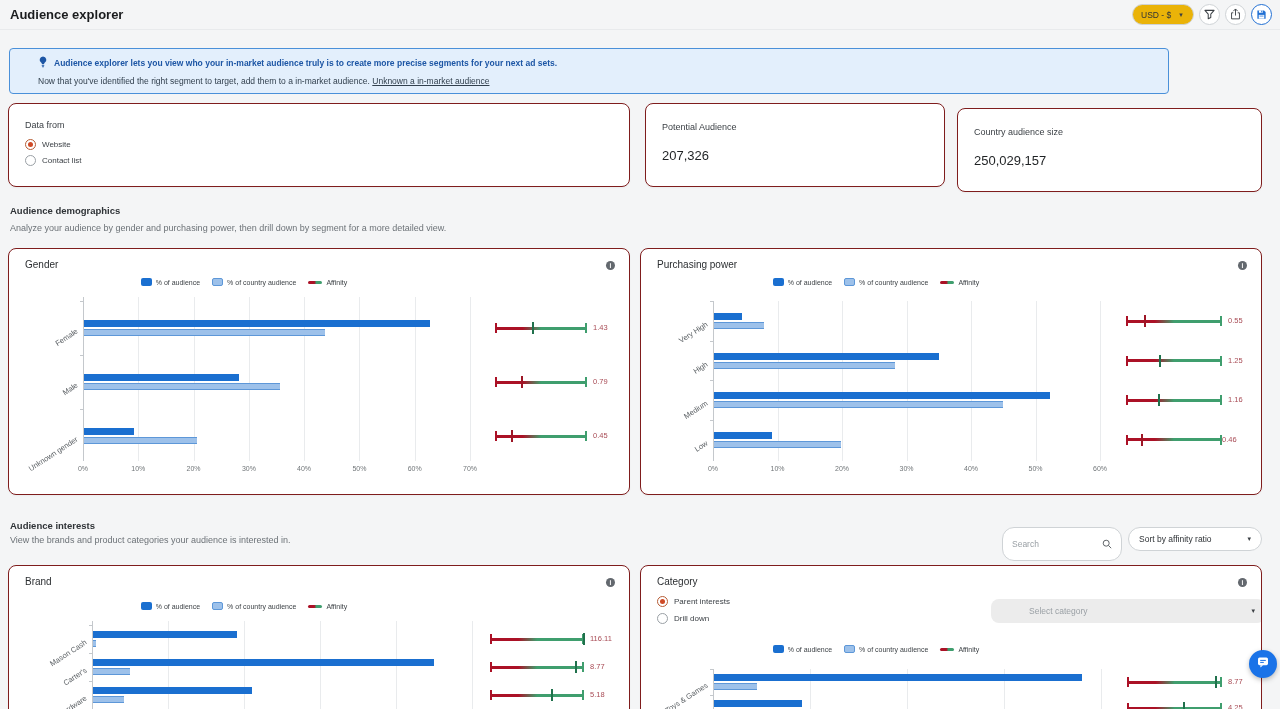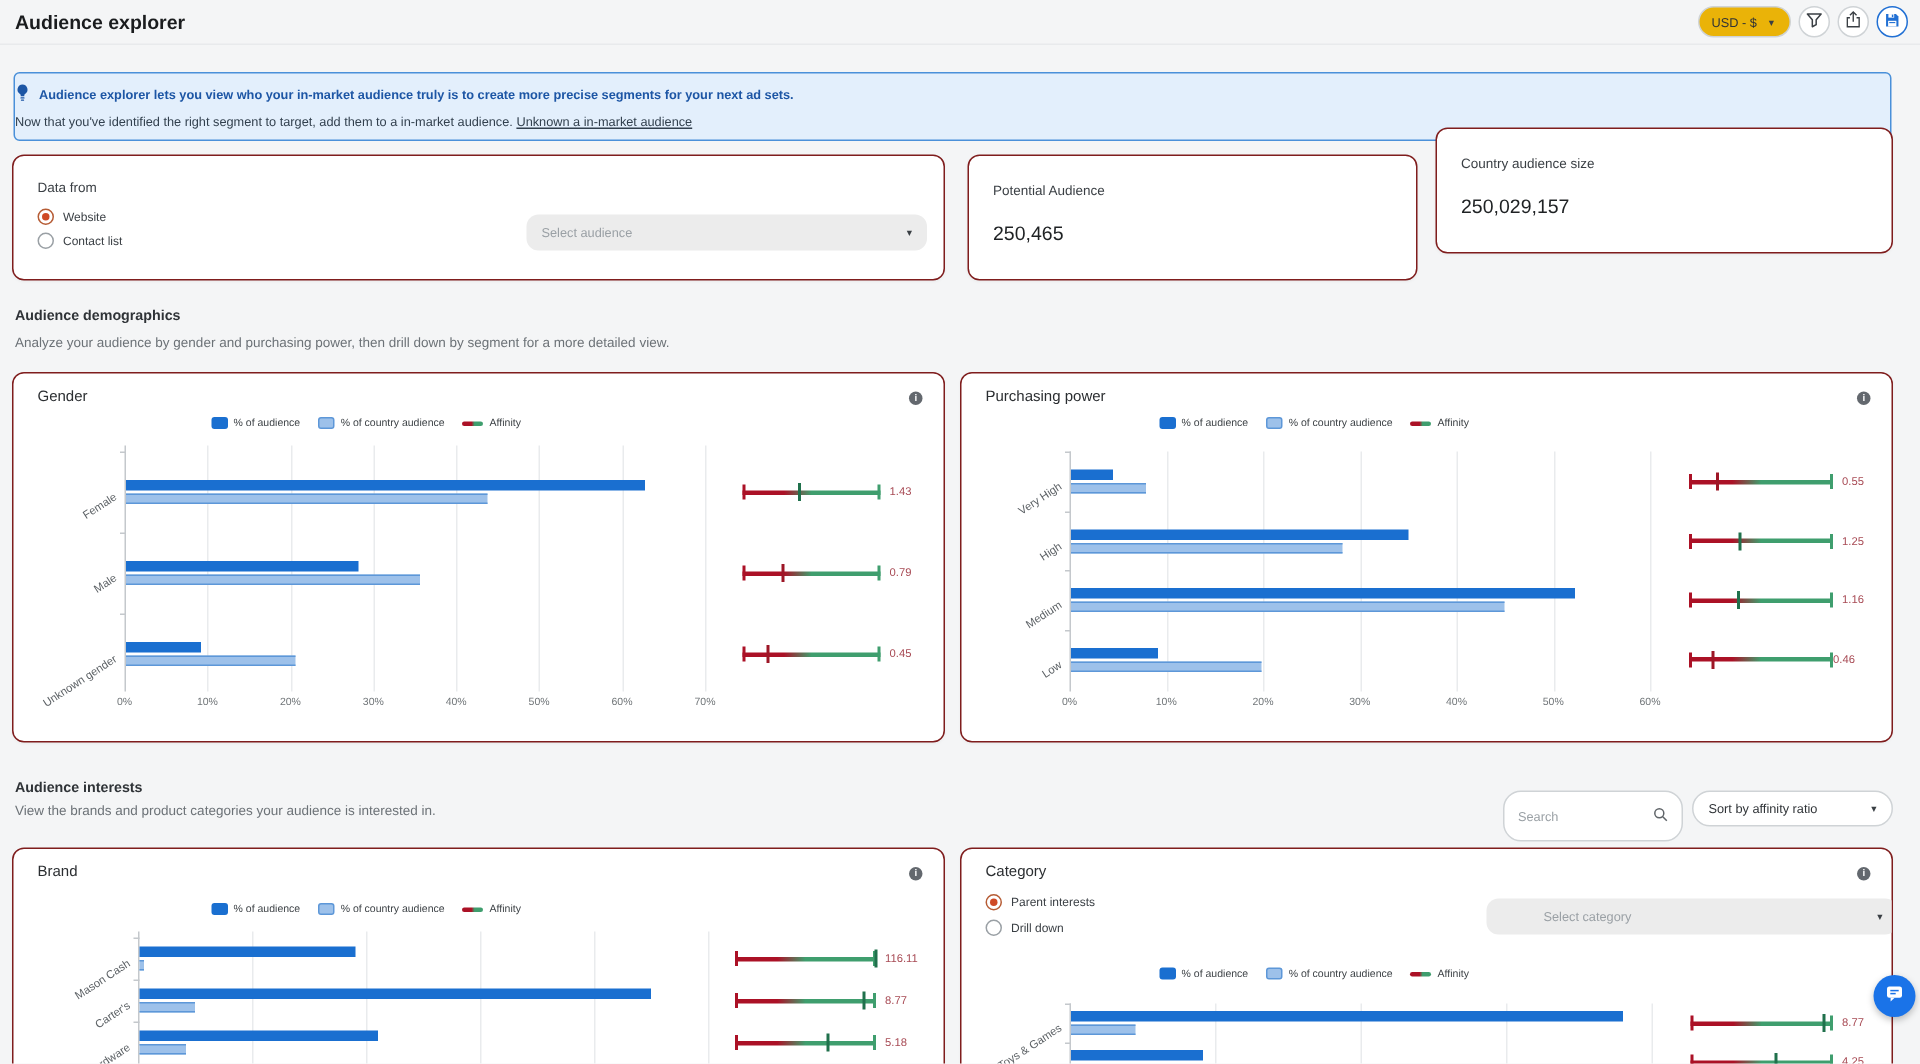--- a/index.html
+++ b/index.html
@@ -12,22 +12,22 @@
   .page-title { position:absolute; left:10px; top:7px; font-size:13px; font-weight:bold; color:#1a1c1e; }
   .top-controls { position:absolute; right:8px; top:4px; display:flex; align-items:center; gap:5px; }
   .currency-pill { height:21px; min-width:62px; border:1px solid #cfd3d6; border-radius:11px; background:#eab308;
     display:flex; align-items:center; gap:8px; padding:0 8px; font-size:8.5px; color:#2f3337; cursor:pointer; }
   .chev { font-size:7px; color:#3a3f44; }
   .circle-btn { width:21px; height:21px; border-radius:50%; border:1px solid #cfd3d6; background:#fff;
     display:flex; align-items:center; justify-content:center; cursor:pointer; }
   .circle-btn.save { border-color:#2170d4; }
 
   
-  .banner { position:absolute; left:9px; top:48px; width:1252px; height:46px; background:#e3effc;
-    border:1px solid #4a90d9; border-radius:4px; padding:7px 0; }
+  .banner { position:absolute; left:9px; top:48px; width:1160px; height:46px; background:#e3effc;
+    border:1px solid #4a90d9; border-radius:4px; padding:7px 28px; }
   .banner-line1 { display:flex; align-items:center; gap:6px; font-size:8.5px; font-weight:bold; color:#1d56a5; }
   .banner-line2 { margin-top:6px; font-size:8.5px; color:#32404e; }
   .banner-link { color:#32404e; text-decoration:underline; cursor:pointer; }
 
   
   .card { position:absolute; background:#fff; border:1px solid #7f1d1d; border-radius:8px;
     box-shadow:0 1px 2px rgba(0,0,0,.04); }
   .card-label { font-size:9px; color:#3a3f44; }
   .big-number { font-size:13px; color:#1f2224; }
 
@@ -139,32 +139,28 @@
   <div class="card" style="left:8px;top:103px;width:622px;height:84px;">
     <div class="card-label" style="position:absolute;left:16px;top:16px;">Data from</div>
     <div class="radio-row" style="left:16px;top:35px;">
       <span class="radio checked"></span>
       <span class="radio-label">Website</span>
     </div>
     <div class="radio-row" style="left:16px;top:51px;">
       <span class="radio"></span>
       <span class="radio-label">Contact list</span>
     </div>
-    <div class="select-box" style="left:342px;top:39px;width:267px;height:24px;">
-      <span>Select audience</span>
-      <span class="chev">▾</span>
-    </div>
   </div>
 
   <div class="card" style="left:645px;top:103px;width:300px;height:84px;">
     <div class="card-label" style="position:absolute;left:16px;top:18px;">Potential Audience</div>
-    <div class="big-number" style="position:absolute;left:16px;top:44px;">250,465</div>
-  </div>
-
-  <div class="card" style="left:957px;top:85px;width:305px;height:84px;text-decoration:underline;">
+    <div class="big-number" style="position:absolute;left:16px;top:44px;">207,326</div>
+  </div>
+
+  <div class="card" style="left:957px;top:108px;width:305px;height:84px;text-decoration:underline;">
     <div class="card-label" style="position:absolute;left:16px;top:18px;">Country audience size</div>
     <div class="big-number" style="position:absolute;left:16px;top:44px;">250,029,157</div>
   </div>
 
   <div class="section-title" style="left:10px;top:205px;">Audience demographics</div>
   <div class="section-desc" style="left:10px;top:223px;">Analyze your audience by gender and purchasing power, then drill down by segment for a more detailed view.</div>
 
   <div class="card" style="left:8px;top:248px;width:622px;height:247px;overflow:hidden;">
     <div class="chart-title">Gender</div>
     <div class="info-icon" style="right:14px;top:12px;">i</div>

